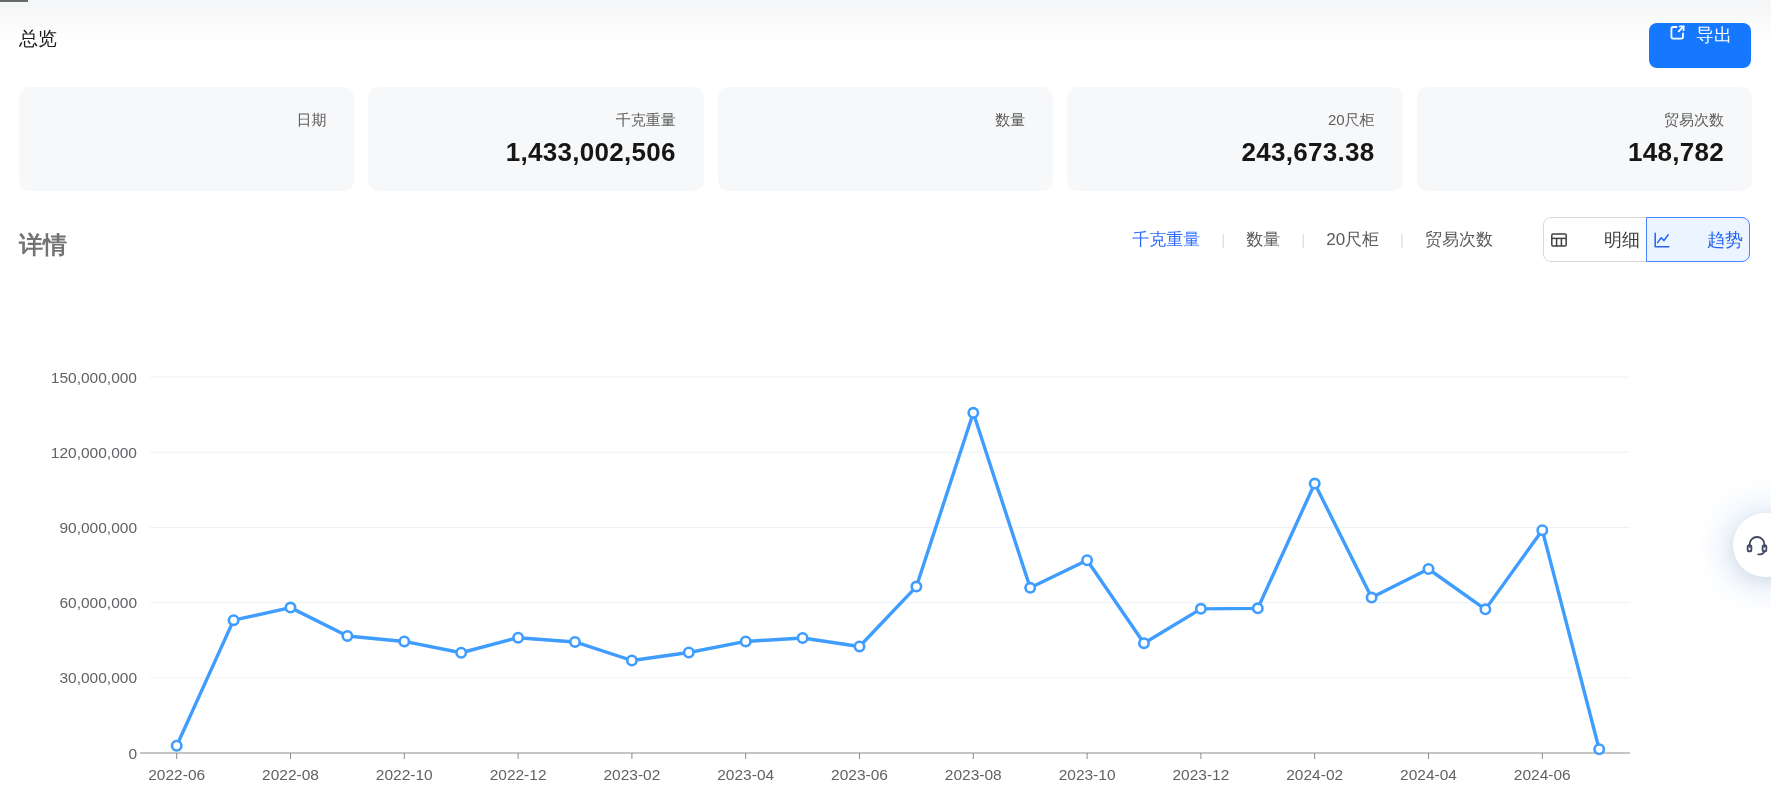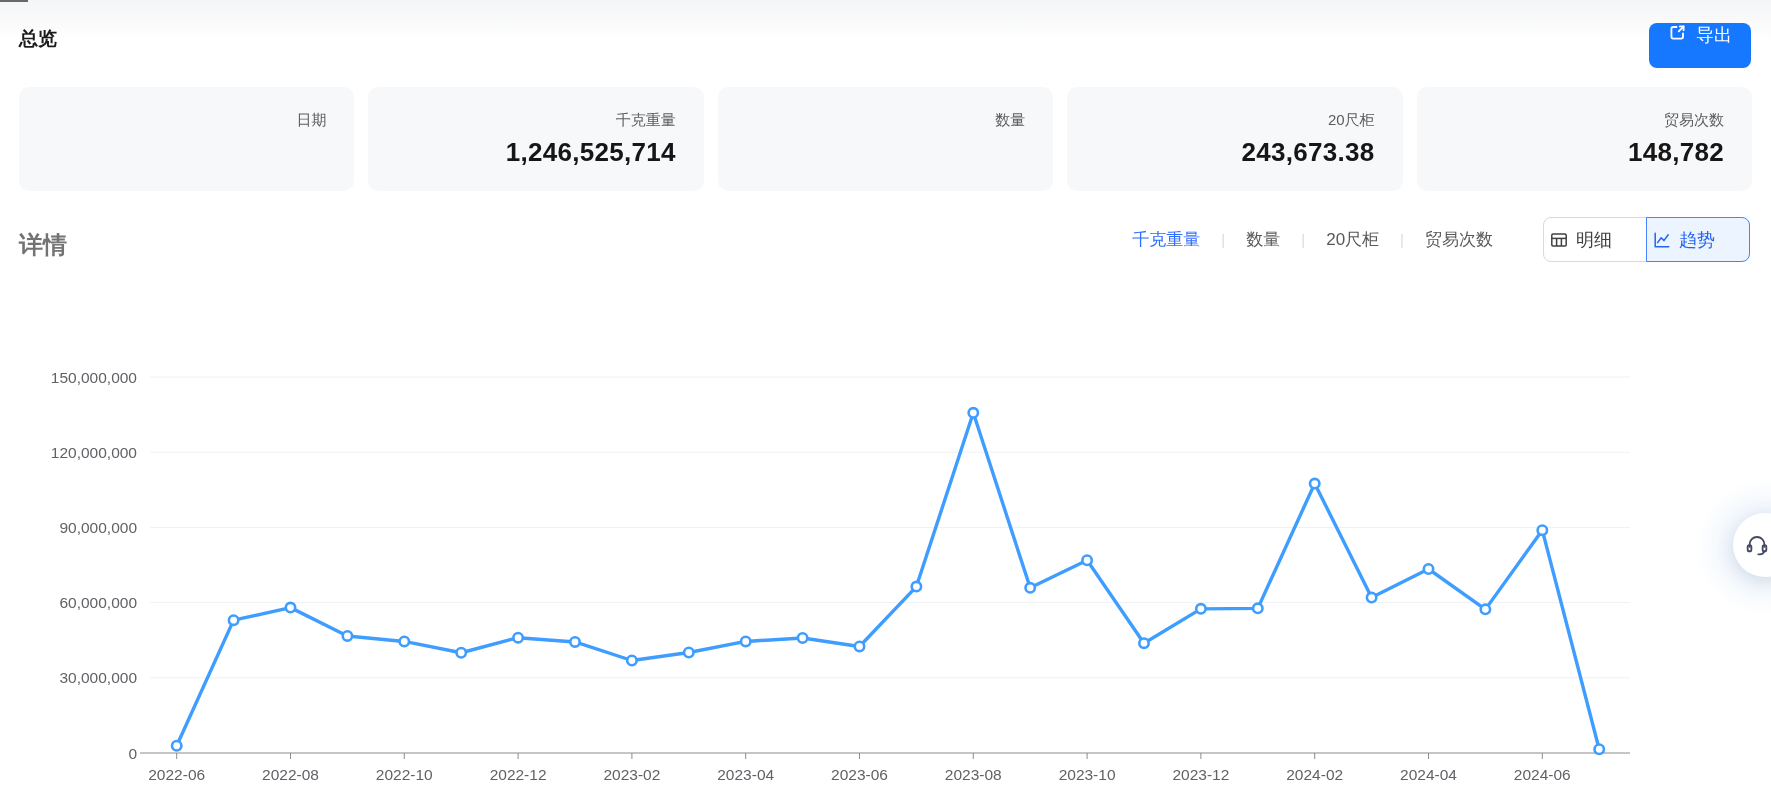--- a/index.html
+++ b/index.html
@@ -4,41 +4,41 @@
 <style>
   html,body{margin:0;padding:0;background:#fff;}
   #app{
     position:relative;width:1771px;height:793px;background:#fff;overflow:hidden;
     font-family:"Liberation Sans",sans-serif;-webkit-font-smoothing:antialiased;
   }
   .top-gradient{position:absolute;left:0;top:0;width:100%;height:42px;
     background:linear-gradient(#f4f5f6,#ffffff);pointer-events:none;}
   .corner-mark{position:absolute;left:0;top:0;width:28px;height:2px;background:#3a3a3a;opacity:.75;}
 
-  .page-title{position:absolute;left:19px;top:26px;font-size:19px;font-weight:700;color:#1b1b1b;}
+  .page-title{position:absolute;left:19px;top:26px;font-size:19px;font-weight:400;color:#1b1b1b;}
   .details-title{position:absolute;left:19px;top:229px;font-size:24px;font-weight:700;color:#737373;}
 
   .export-btn{position:absolute;right:20px;top:23px;height:45px;padding:0 19px;
     background:var(--accent,#1677ff);border:none;border-radius:8px;color:#fff;font-size:18px;
     display:flex;align-items:flex-start;gap:9px;cursor:pointer;font-family:inherit;}
   .export-btn svg{display:block;}
 
   .stats-row{position:absolute;left:19px;right:19px;top:87px;display:flex;gap:14px;text-align:right;}
   .stat-card{flex:1;height:104px;background:#f7f8fa;border-radius:10px;padding:25px 28px;box-sizing:border-box;}
   .stat-label{font-size:15px;color:#5c5c5c;line-height:1;}
   .stat-value{margin-top:12px;font-size:26px;font-weight:700;color:#161616;line-height:1;letter-spacing:.3px;}
 
   .controls{position:absolute;top:217px;right:21px;height:45px;display:flex;align-items:center;}
   .metric-tabs{display:flex;align-items:center;margin-right:50px;font-size:17px;}
   .metric-tab{color:#595959;cursor:pointer;white-space:nowrap;}
   .metric-tab.active{color:var(--active-metric,#2e6bff);}
   .tab-divider{color:#dcdcdc;margin:0 21px;font-size:15px;}
 
   .seg-control{display:flex;height:45px;}
-  .seg-btn{height:45px;width:104px;display:flex;align-items:center;justify-content:flex-start;gap:8px;
+  .seg-btn{height:45px;width:104px;display:flex;align-items:center;justify-content:space-between;gap:8px;
     background:#fff;border:1px solid #d9d9d9;font-size:18px;color:#404040;cursor:pointer;
     box-sizing:border-box;font-family:inherit;}
   .seg-btn:first-child{border-radius:8px 0 0 8px;}
   .seg-btn:last-child{border-radius:0 8px 8px 0;margin-left:-1px;}
   .seg-btn.active{background:var(--toggle-active-bg,#ecf4ff);border:1px solid var(--toggle-active-border,#4583ff);
     color:var(--toggle-active-text,#2264f1);position:relative;z-index:2;}
   .seg-btn svg{display:block;}
 
   #chart-wrap{position:absolute;left:0;top:273px;width:1771px;height:520px;}
   #chart-wrap svg{display:block;}
@@ -68,21 +68,21 @@
     </span>
     <span>导出</span>
   </button>
 
   <div class="stats-row">
       <div class="stat-card">
         <div class="stat-label">日期</div>
       </div>
       <div class="stat-card">
         <div class="stat-label">千克重量</div>
-        <div class="stat-value">1,246,525,714</div>
+        <div class="stat-value">1,433,002,506</div>
       </div>
       <div class="stat-card">
         <div class="stat-label">数量</div>
       </div>
       <div class="stat-card">
         <div class="stat-label">20尺柜</div>
         <div class="stat-value">243,673.38</div>
       </div>
       <div class="stat-card">
         <div class="stat-label">贸易次数</div>

